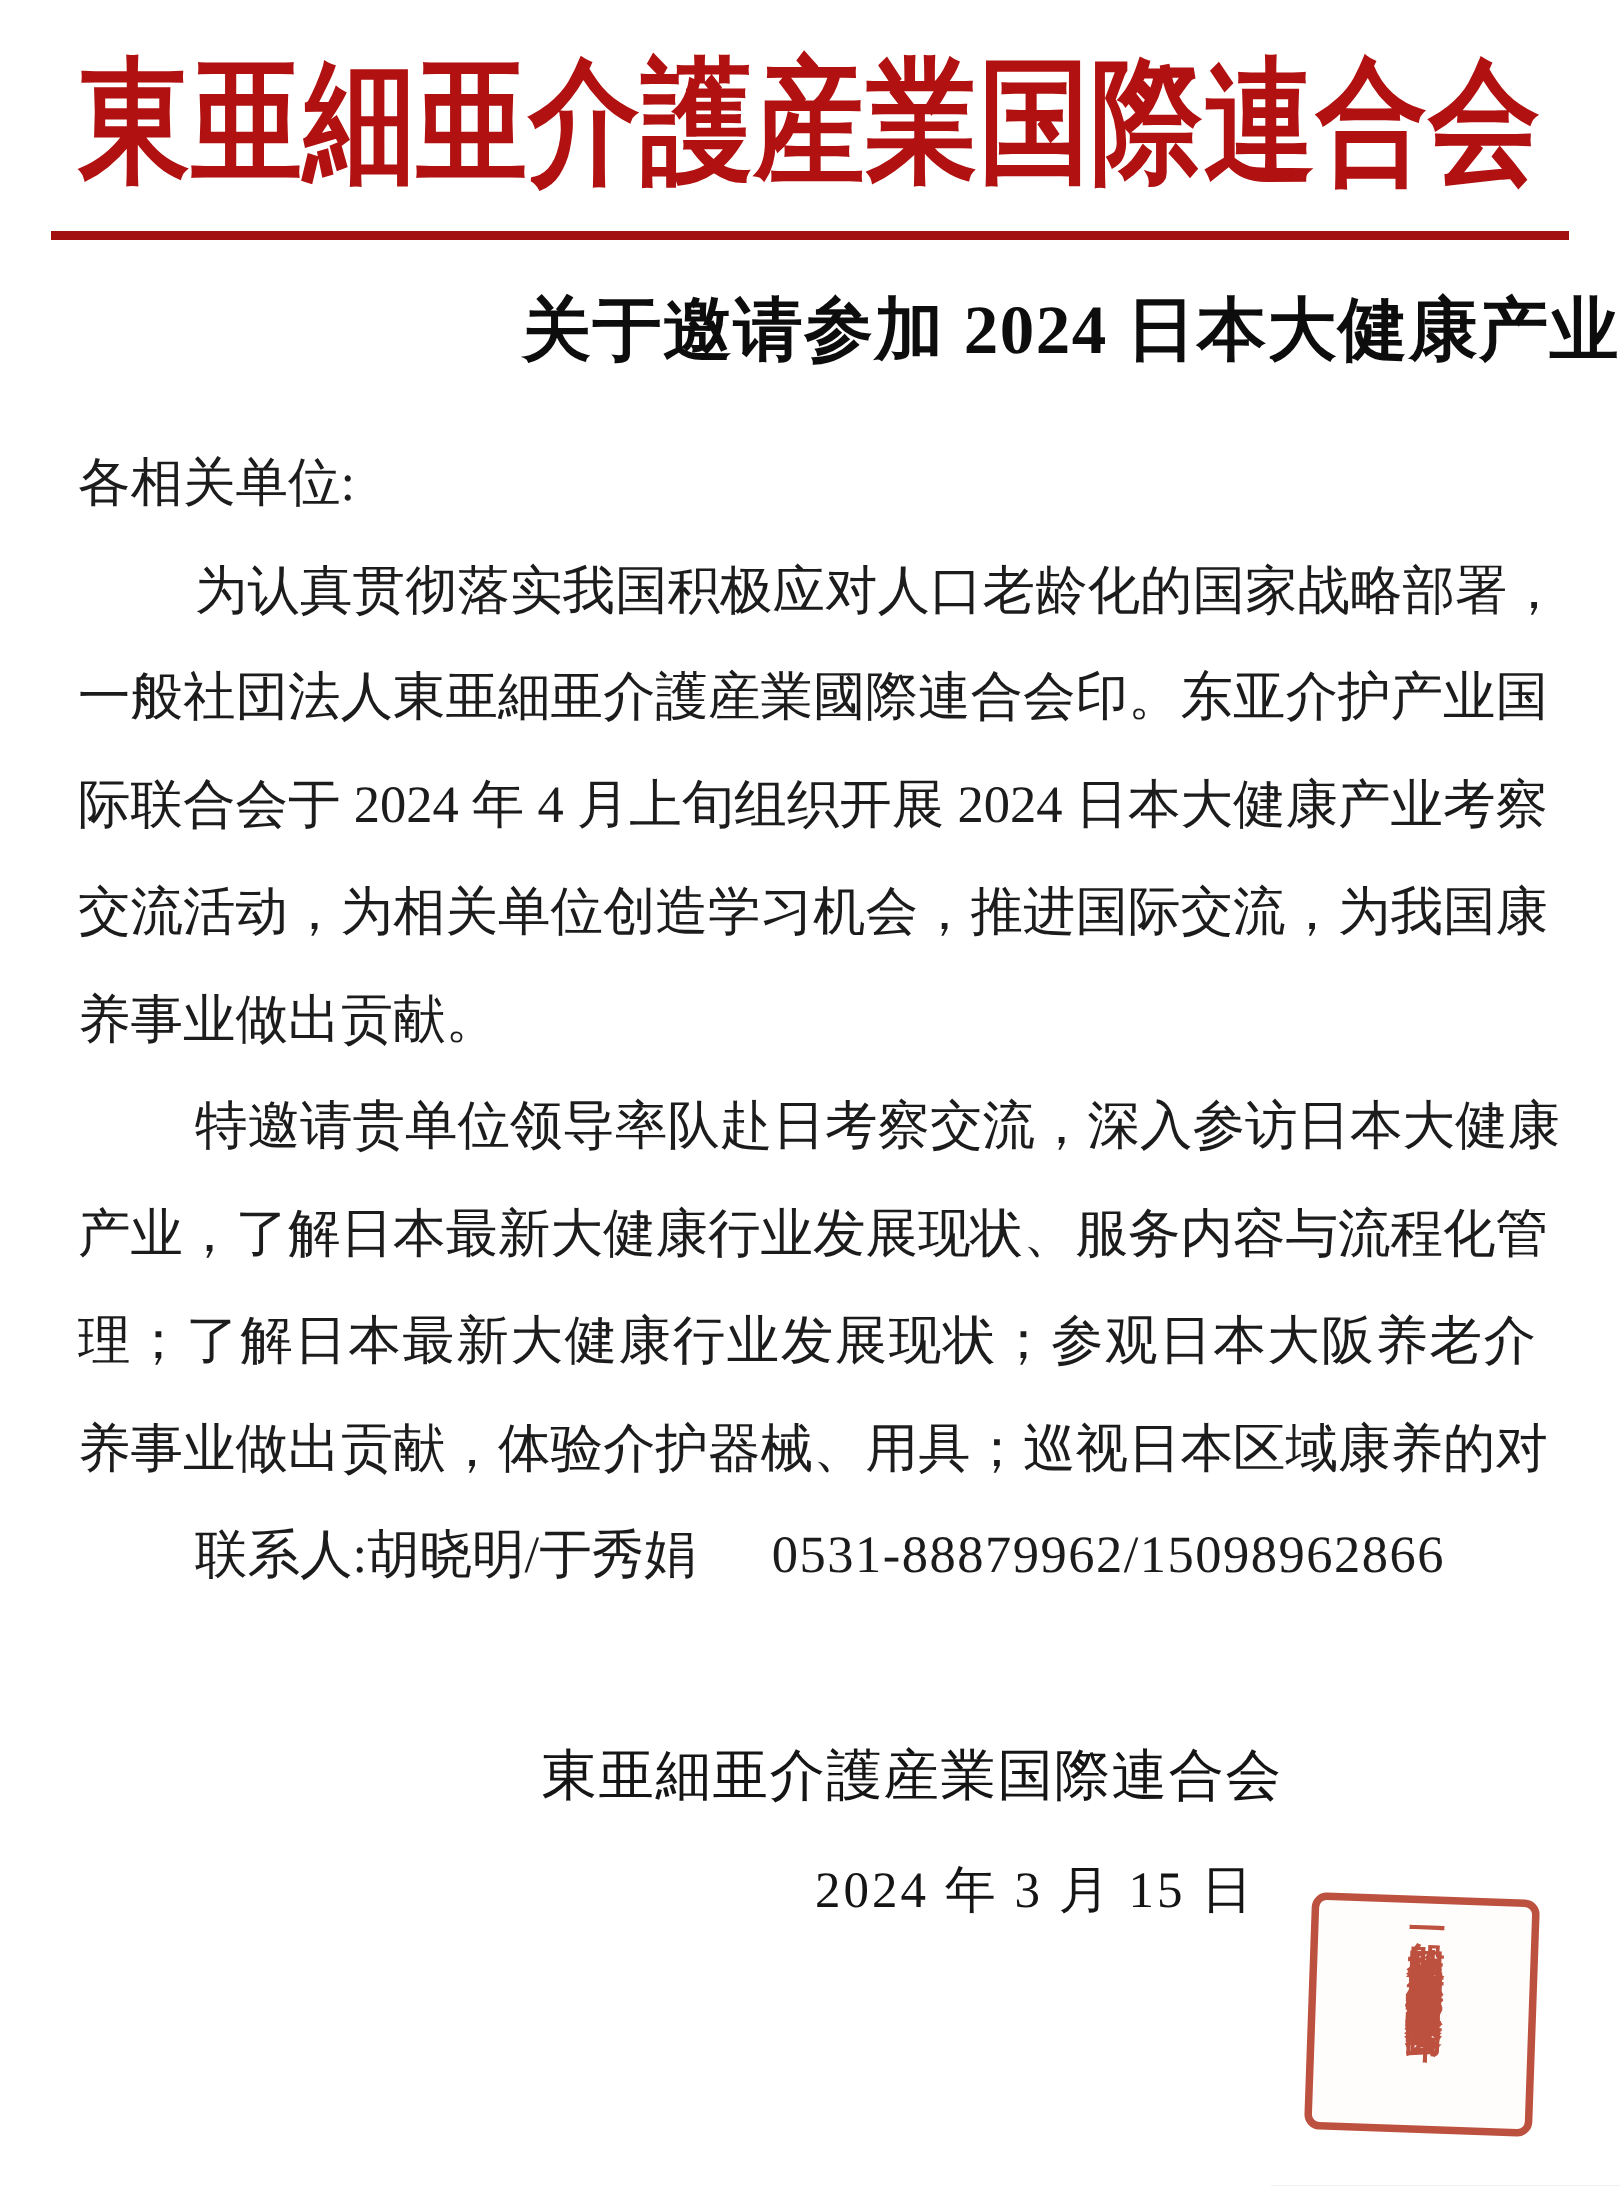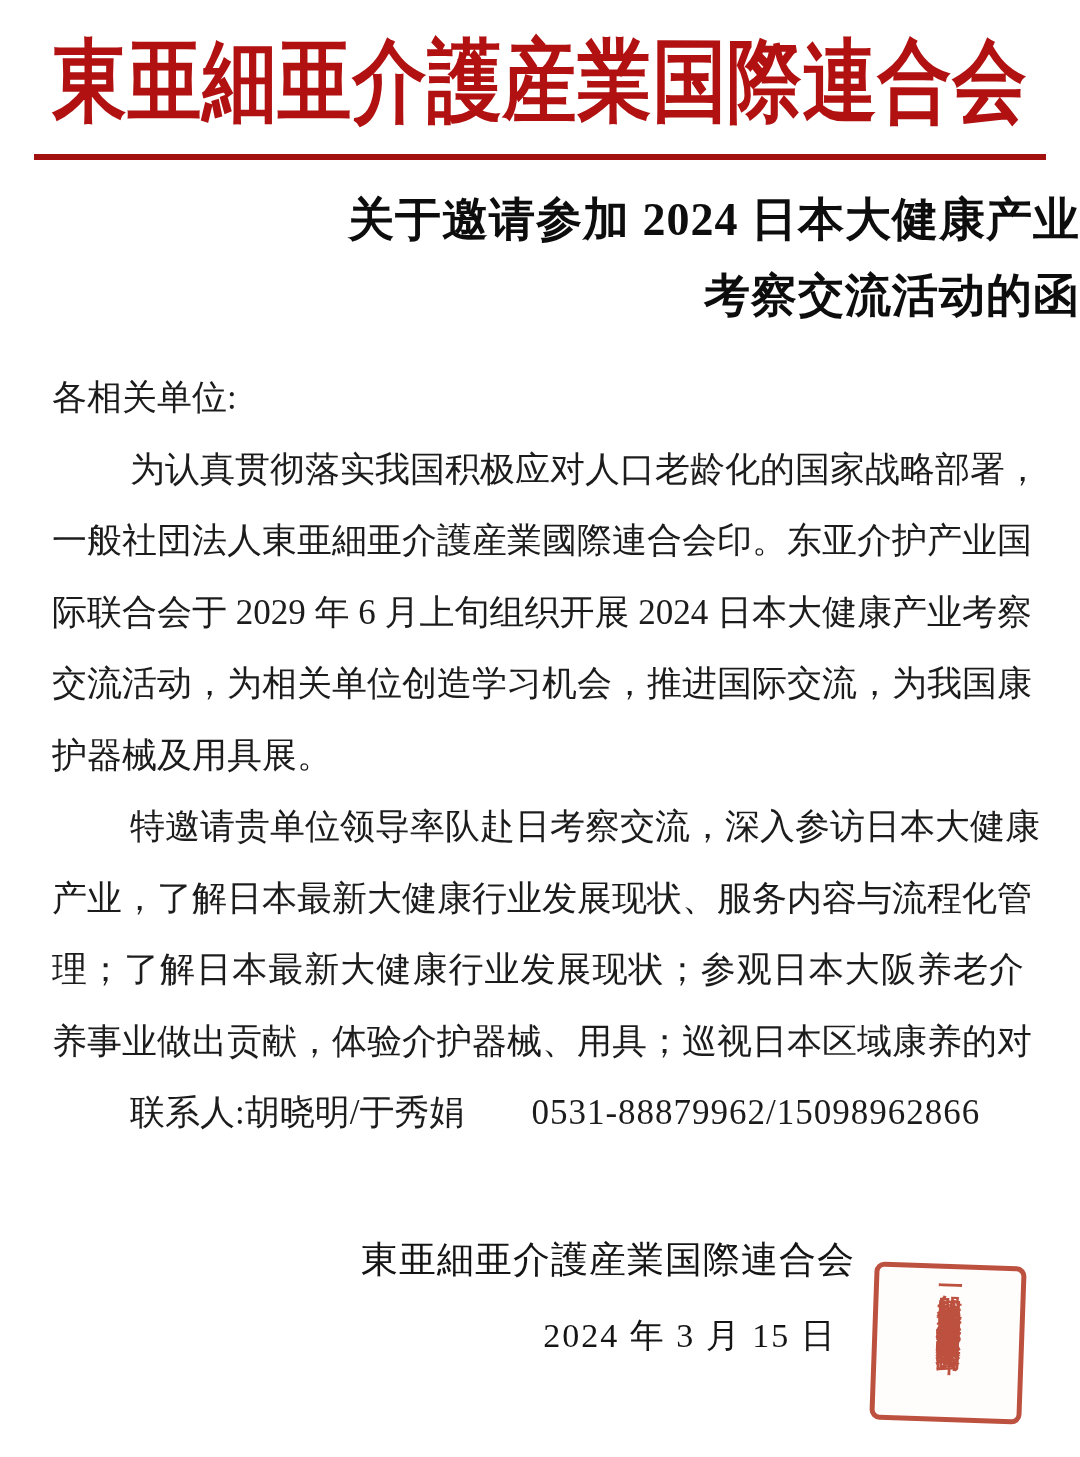--- a/index.html
+++ b/index.html
@@ -51,21 +51,21 @@
     line-height: 71.5px;
     text-align: justify;
     text-align-last: justify;
     white-space: nowrap;
   }
   .line.plain {
     text-align: right;
     text-align-last: left;
   }
   .line.indent { padding-left: 78px; }
-  .phone { margin-left: 67px; letter-spacing: 1px; }
+  .phone { margin-left: 50px; letter-spacing: 1px; }
   
   .signature {
     margin-top: 86px;
     text-align: center;
     position: relative;
     left: 68px;
     font-size: 37px;
     letter-spacing: 1px;
     color: #151515;
   }
@@ -109,31 +109,30 @@
 <body>
 
 <div class="page">
 
   <h1 class="org-title">
     <span class="stretch">東亜細亜介護産業国際連合会</span>
   </h1>
 
   <div class="doc-title">
     <div>关于邀请参加 2024 日本大健康产业</div>
-    <div>考察交流活动的函</div>
   </div>
 
   <div class="body">
     <div class="line plain">各相关单位:</div>
 
     <div class="line indent">为认真贯彻落实我国积极应对人口老龄化的国家战略部署，</div>
     <div class="line">一般社団法人東亜細亜介護産業國際連合会印。东亚介护产业国</div>
-    <div class="line">际联合会于 2029 年 6 月上旬组织开展 2024 日本大健康产业考察</div>
+    <div class="line">际联合会于 2024 年 4 月上旬组织开展 2024 日本大健康产业考察</div>
     <div class="line">交流活动，为相关单位创造学习机会，推进国际交流，为我国康</div>
-    <div class="line plain">护器械及用具展。</div>
+    <div class="line plain">养事业做出贡献。</div>
 
     <div class="line indent">特邀请贵单位领导率队赴日考察交流，深入参访日本大健康</div>
     <div class="line">产业，了解日本最新大健康行业发展现状、服务内容与流程化管</div>
     <div class="line">理；了解日本最新大健康行业发展现状；参观日本大阪养老介</div>
     <div class="line">养事业做出贡献，体验介护器械、用具；巡视日本区域康养的对</div>
 
     <div class="line plain indent">
       <span>联系人:胡晓明/于秀娟</span><span class="phone">0531-88879962/15098962866</span>
     </div>
   </div>

